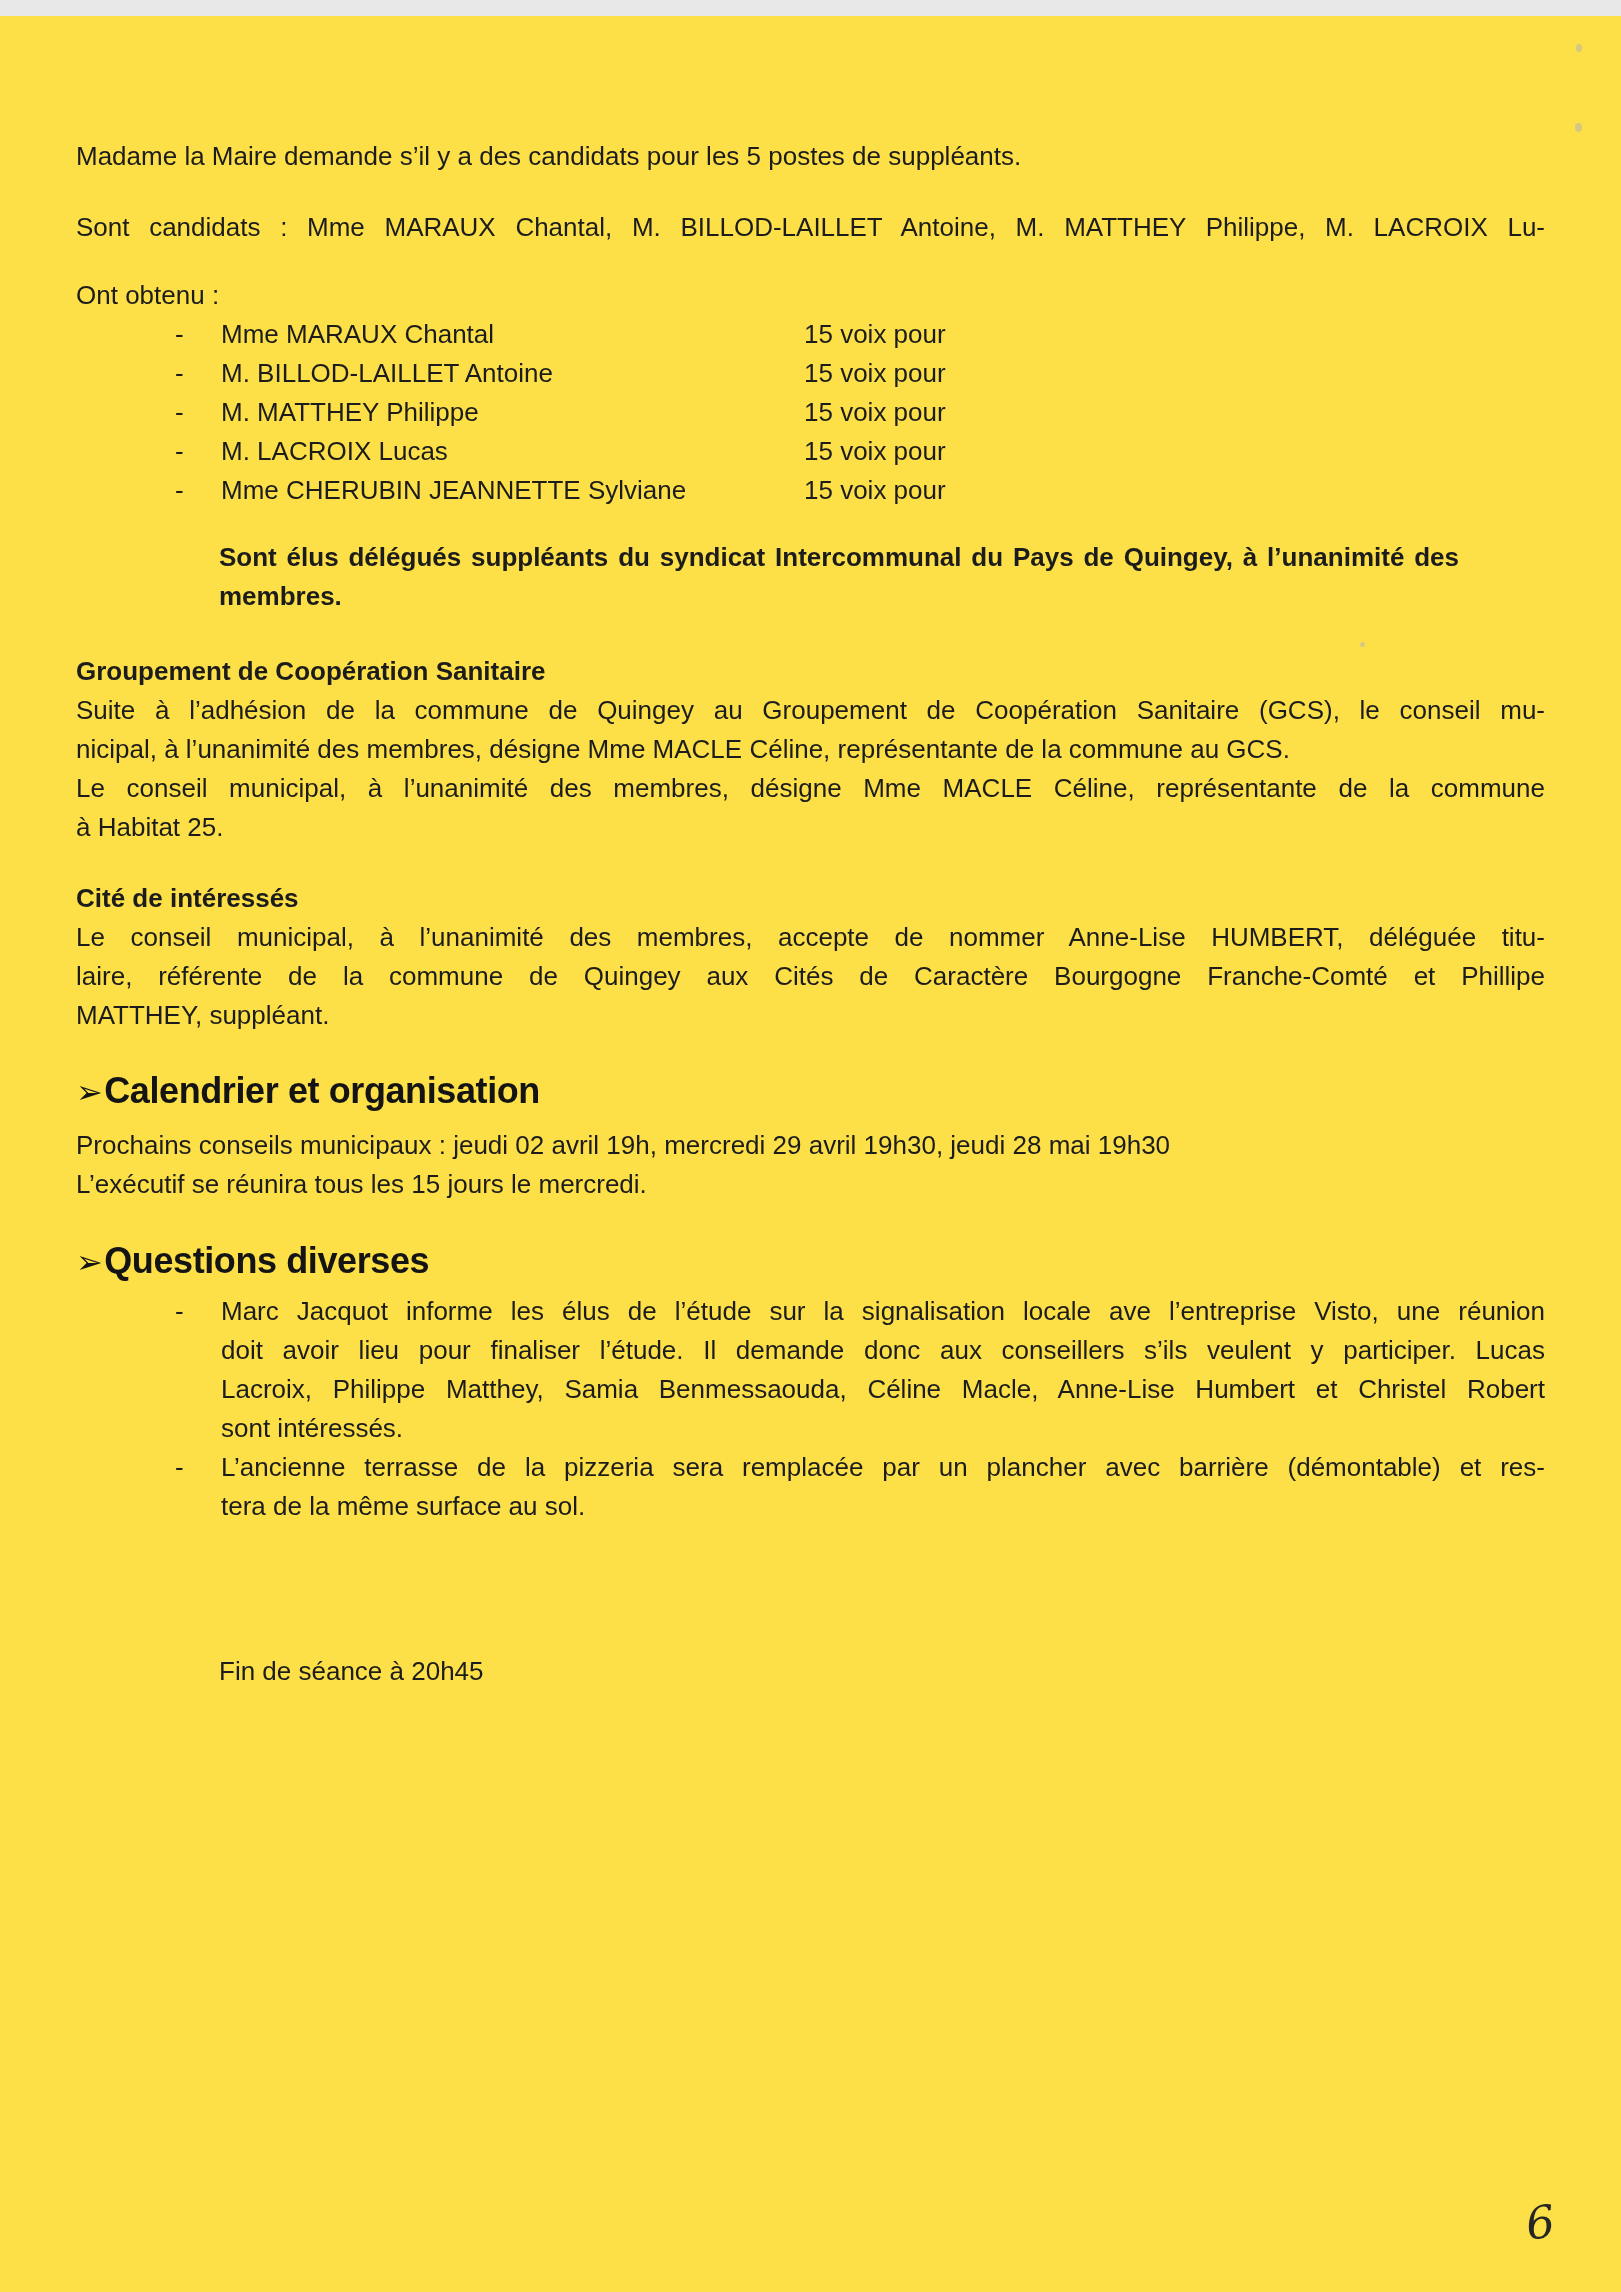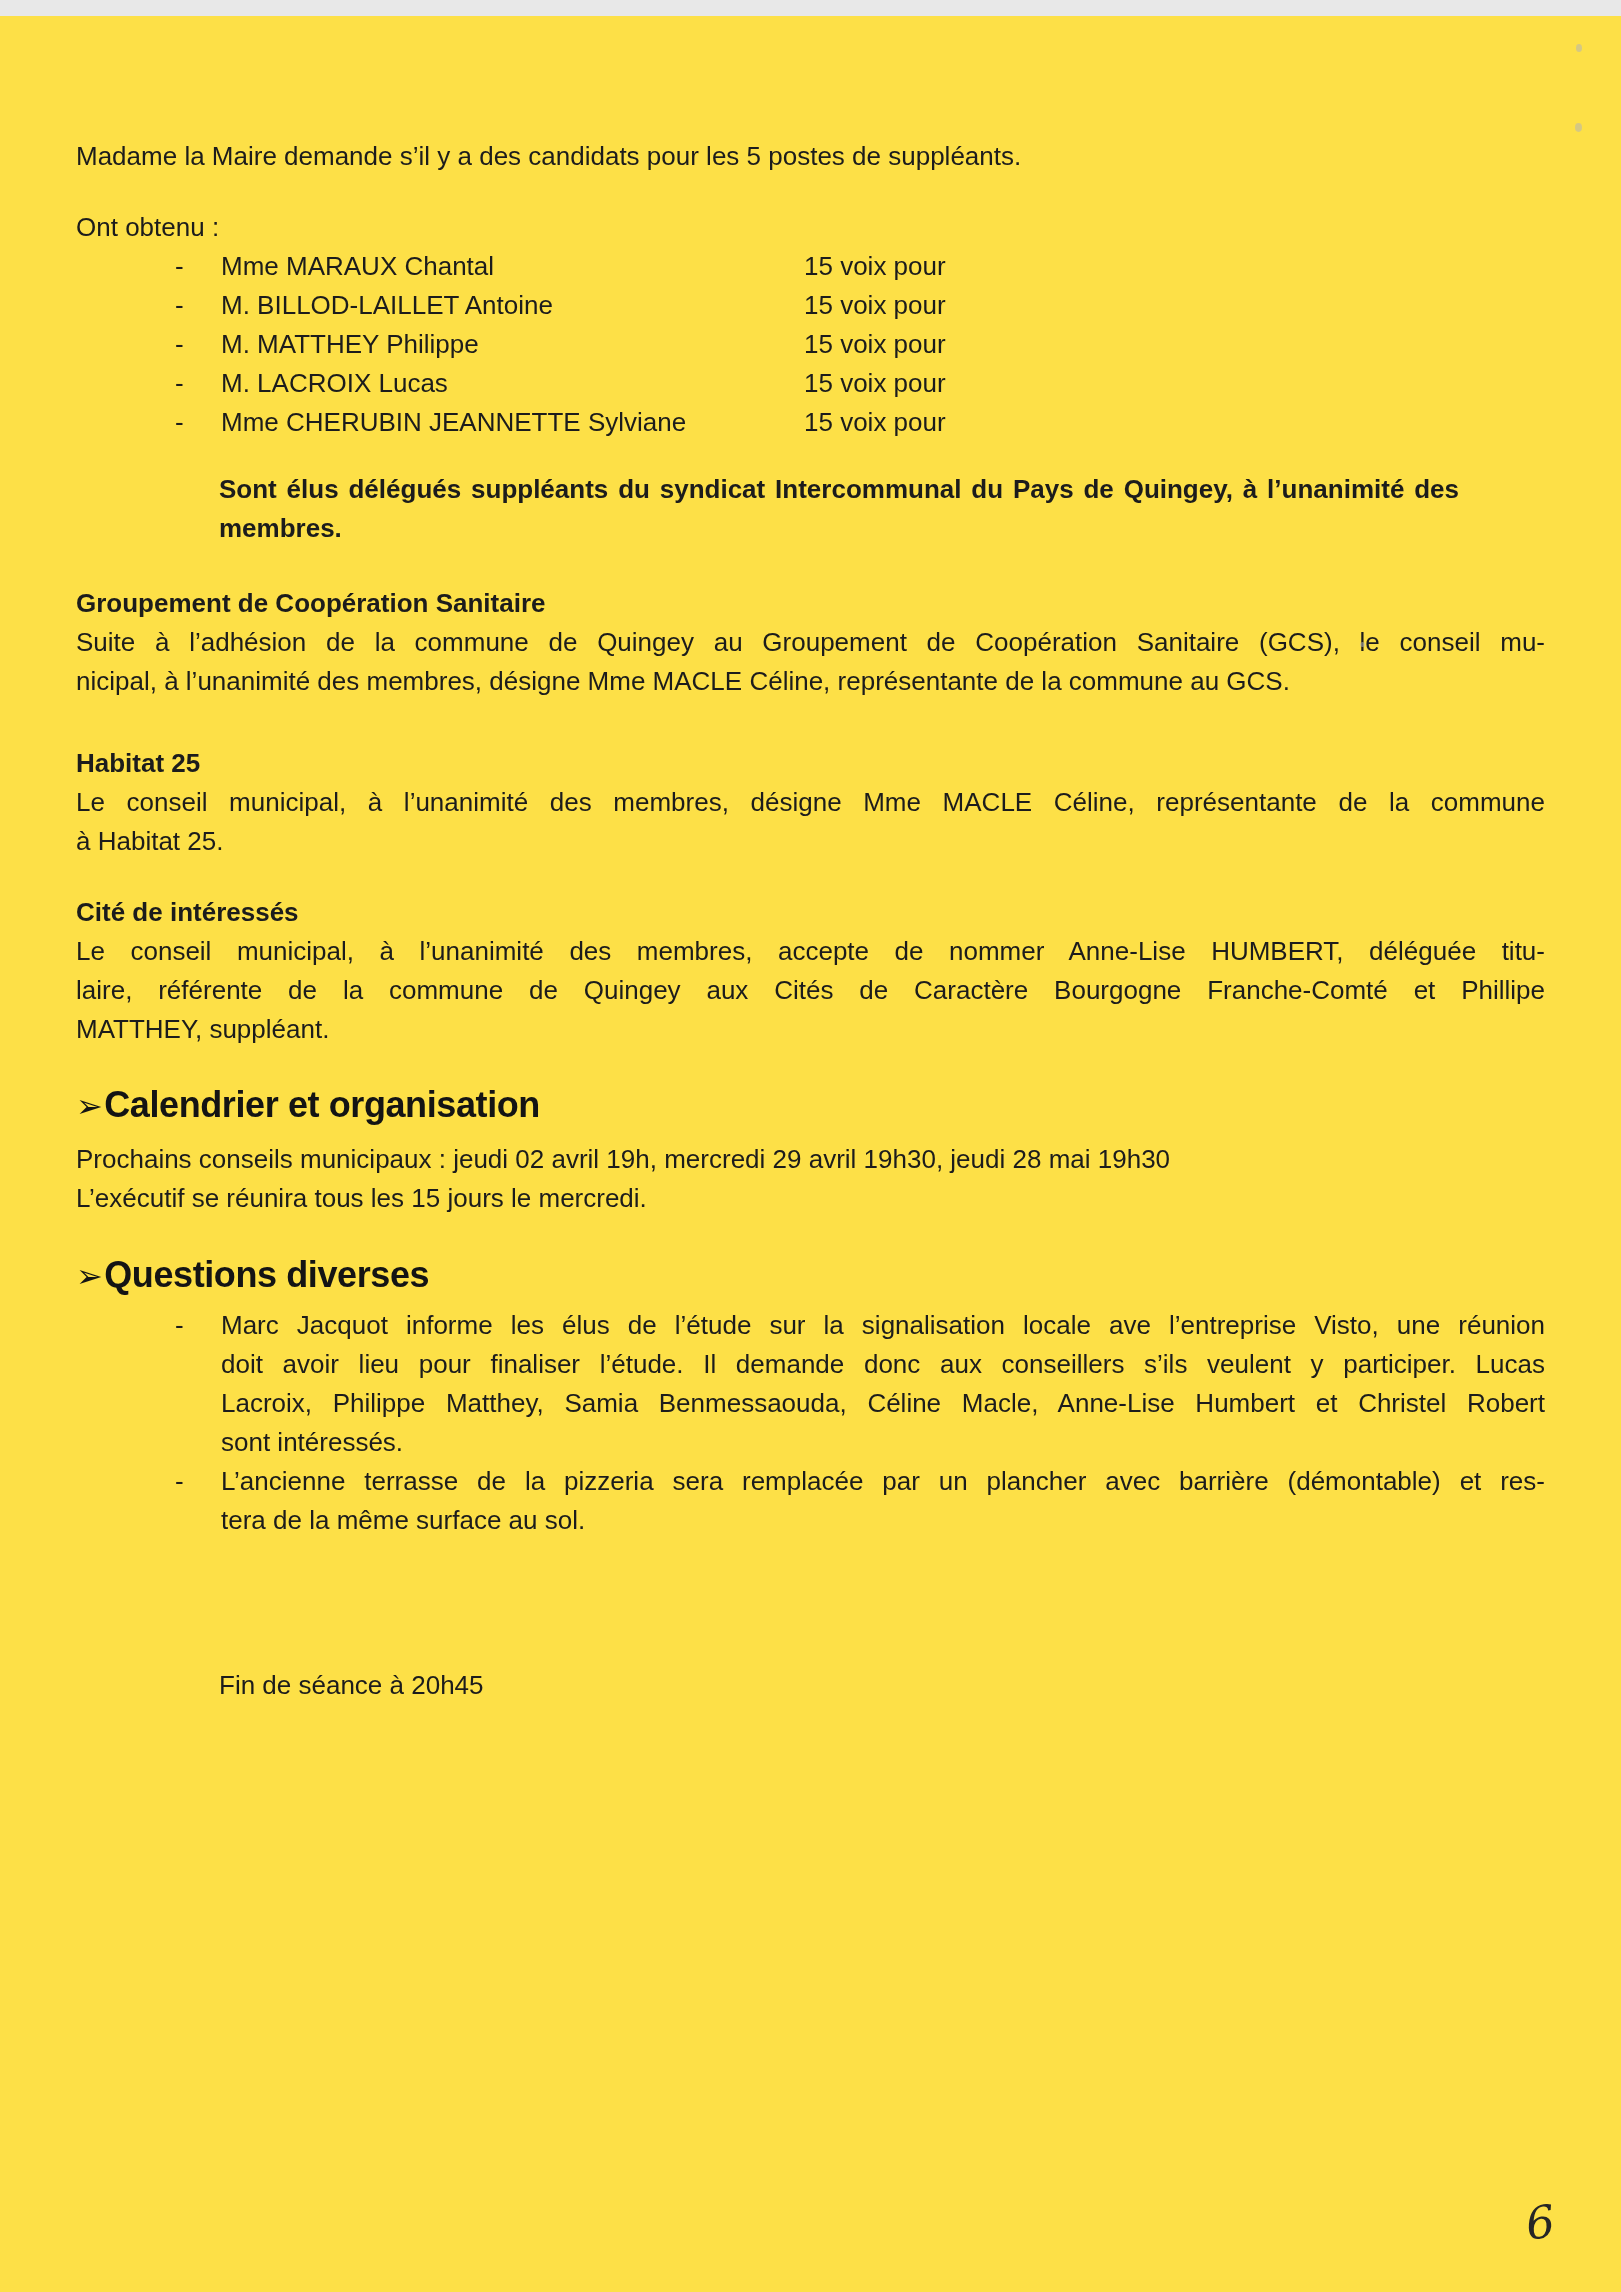--- a/index.html
+++ b/index.html
@@ -69,20 +69,21 @@
 </style>
 </head>
 <body>
 
 <div class="page">
   <div class="content">
 
     <div class="tline">Madame la Maire demande s’il y a des candidats pour les 5 postes de suppléants.</div>
 
     <div class="para2">
+        <div class="tline just">Sont candidats : Mme MARAUX Chantal, M. BILLOD-LAILLET Antoine, M. MATTHEY Philippe, M. LACROIX Lu-</div>
       </div>
 
     <div class="tline results-label">Ont obtenu :</div>
 
     <div>
       <div class="vrow">
         <span class="vdash">-</span>
         <span class="vname">Mme MARAUX Chantal</span>
         <span class="vvotes">15 voix pour</span>
       </div>
@@ -115,21 +116,20 @@
 
     <div>
       <div class="tline section-h mt-sec1">Groupement de Coopération Sanitaire</div>
       <div>
           <div class="tline just">Suite à l’adhésion de la commune de Quingey au Groupement de Coopération Sanitaire (GCS), le conseil mu-</div>
           <div class="tline">nicipal, à l’unanimité des membres, désigne Mme MACLE Céline, représentante de la commune au GCS.</div>
         </div>
     </div>
 
     <div>
-      <div class="tline section-h mt-sec2">Habitat 25</div>
       <div>
           <div class="tline just">Le conseil municipal, à l’unanimité des membres, désigne Mme MACLE Céline, représentante de la commune</div>
           <div class="tline">à Habitat 25.</div>
         </div>
     </div>
 
     <div>
       <div class="tline section-h mt-sec3">Cité de intéressés</div>
       <div>
           <div class="tline just">Le conseil municipal, à l’unanimité des membres, accepte de nommer Anne-Lise HUMBERT, déléguée titu-</div>

